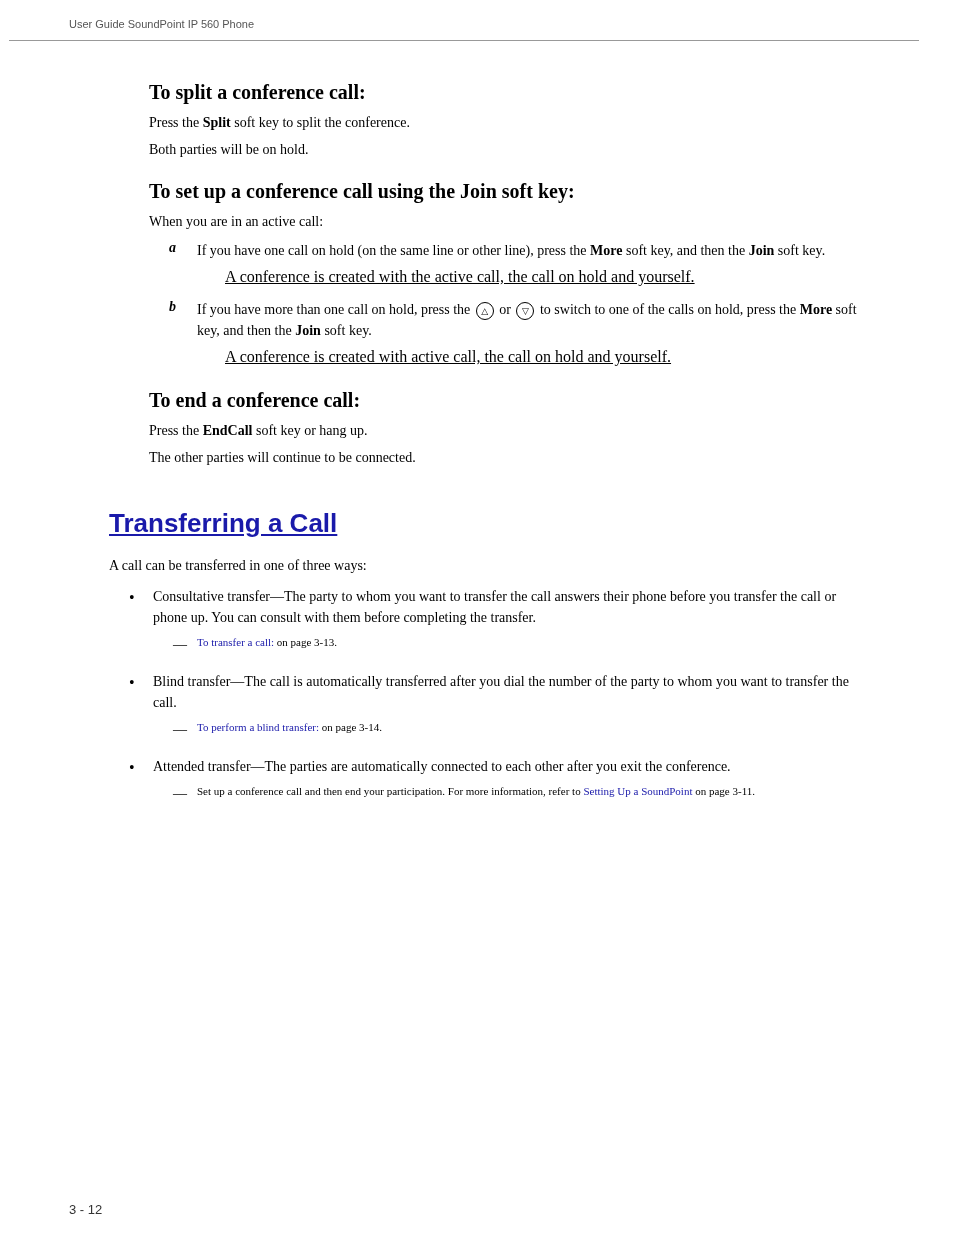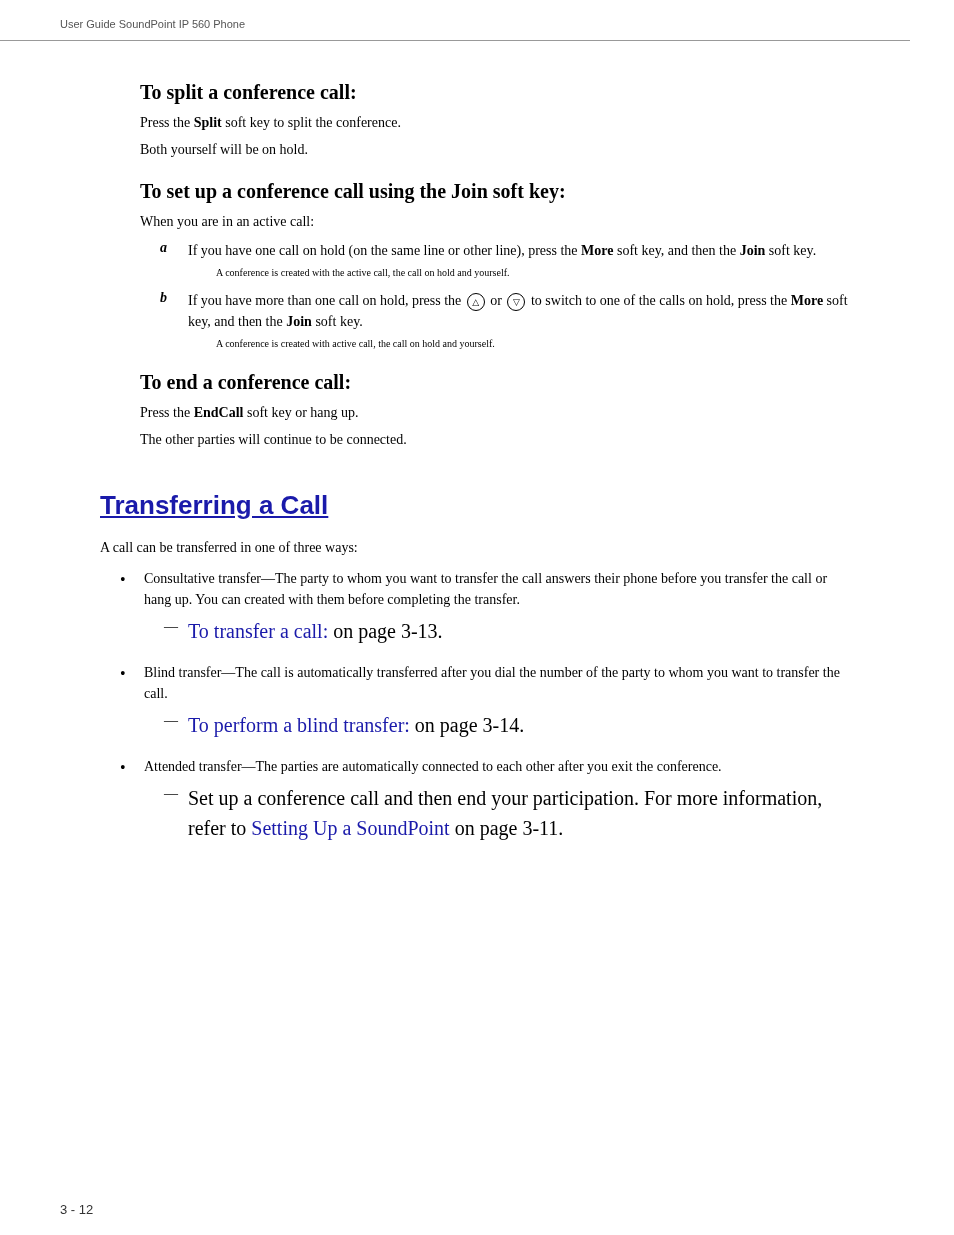--- a/index.html
+++ b/index.html
@@ -16,20 +16,21 @@
       width: 954px;
       min-height: 1235px;
     }
 
     .page {
       width: 910px;
       min-height: 1235px;
       background: #ffffff;
       position: relative;
       padding: 0;
+      margin-left: 9px;
     }
 
     .header {
       padding: 18px 60px 10px 60px;
       border-bottom: 1px solid #999999;
       display: flex;
       align-items: center;
     }
 
     .header-text {
@@ -77,22 +78,23 @@
 
     .list-alpha-content {
       flex: 1;
       font-size: 14px;
       line-height: 1.5;
     }
 
     .sub-indent {
       margin-left: 28px;
       margin-top: 4px;
-      font-size: 10px;
-      line-height: 1.5;
+      font-size: 16px;
+      line-height: 1.5;
+      text-decoration: underline;
     }
 
     .chapter-title {
       font-size: 26px;
       font-weight: bold;
       color: #1a1aaa;
       margin-top: 40px;
       margin-bottom: 16px;
       font-family: Arial, Helvetica, sans-serif;
       text-decoration: underline;
@@ -132,21 +134,21 @@
 
     .dash-symbol {
       min-width: 16px;
       margin-right: 8px;
       font-size: 14px;
       line-height: 1.5;
     }
 
     .dash-content {
       flex: 1;
-      font-size: 20px;
+      font-size: 11px;
       line-height: 1.5;
     }
 
     .link-text {
       color: #1a1aaa;
       text-decoration: none;
     }
 
     .bold-text {
       font-weight: bold;
@@ -191,21 +193,21 @@
 
   <div class="header">
     <span class="header-text">User Guide SoundPoint IP 560 Phone</span>
   </div>
 
   <div class="content">
 
     <div class="indent-block" style="margin-top: 18px;">
       <div class="section-heading">To split a conference call:</div>
       <div class="body-text">Press the <span class="bold-text">Split</span> soft key to split the conference.</div>
-      <div class="body-text">Both yourself will be on hold.</div>
+      <div class="body-text">Both parties will be on hold.</div>
     </div>
 
     <div class="indent-block" style="margin-top: 18px;">
       <div class="section-heading">To set up a conference call using the Join soft key:</div>
       <div class="body-text">When you are in an active call:</div>
 
       <div class="list-item-alpha" style="margin-top: 8px;">
         <span class="list-alpha-label">a</span>
         <div class="list-alpha-content">
           <div>If you have one call on hold (on the same line or other line), press the <span class="bold-text">More</span> soft key, and then the <span class="bold-text">Join</span> soft key.</div>
@@ -231,21 +233,21 @@
     <div style="margin-top: 30px;">
       <h1 class="chapter-title">Transferring a Call</h1>
 
       <div class="body-text">A call can be transferred in one of three ways:</div>
 
       <div class="bullet-section" style="margin-top: 10px;">
 
         <div class="bullet-item">
           <span class="bullet-dot">•</span>
           <div class="bullet-content">
-            <span>Consultative transfer—The party to whom you want to transfer the call answers their phone before you transfer the call or hang up. You can created with them before completing the transfer.</span>
+            <span>Consultative transfer—The party to whom you want to transfer the call answers their phone before you transfer the call or phone up. You can consult with them before completing the transfer.</span>
             <div class="dash-item">
               <span class="dash-symbol">—</span>
               <span class="dash-content"><a class="link-text">To transfer a call:</a> on page 3-13.</span>
             </div>
           </div>
         </div>
 
         <div class="bullet-item">
           <span class="bullet-dot">•</span>
           <div class="bullet-content">

